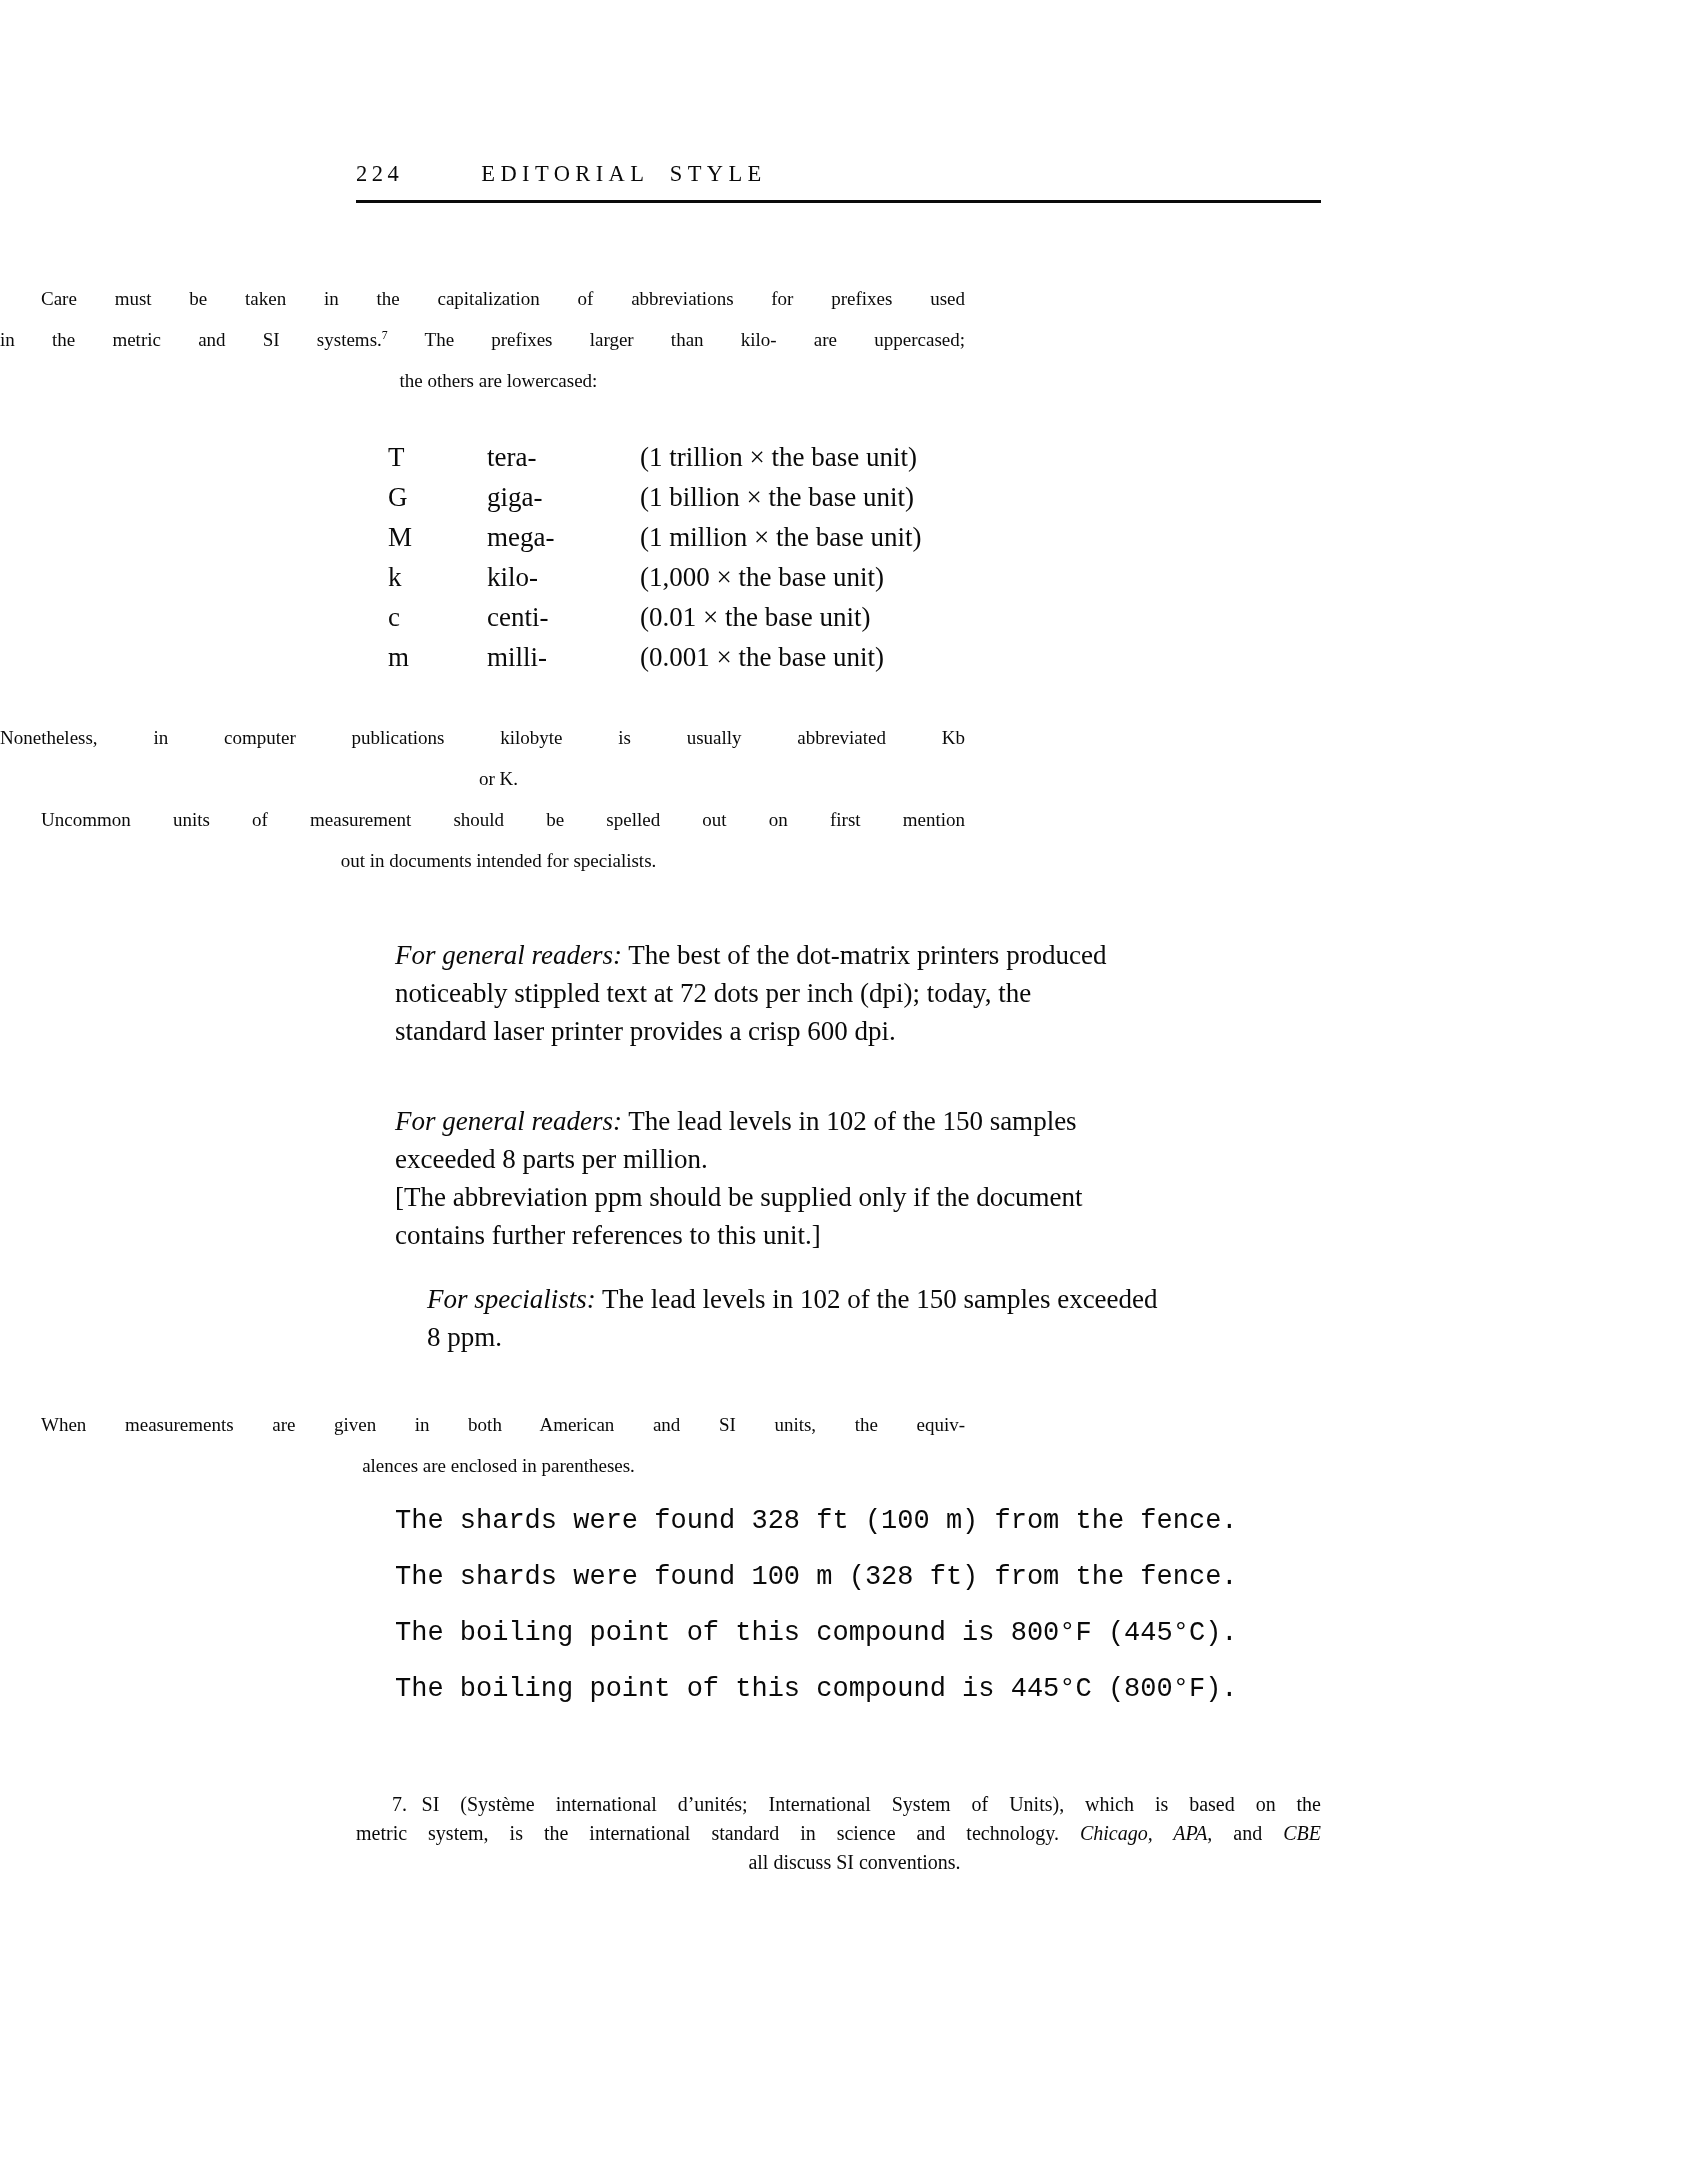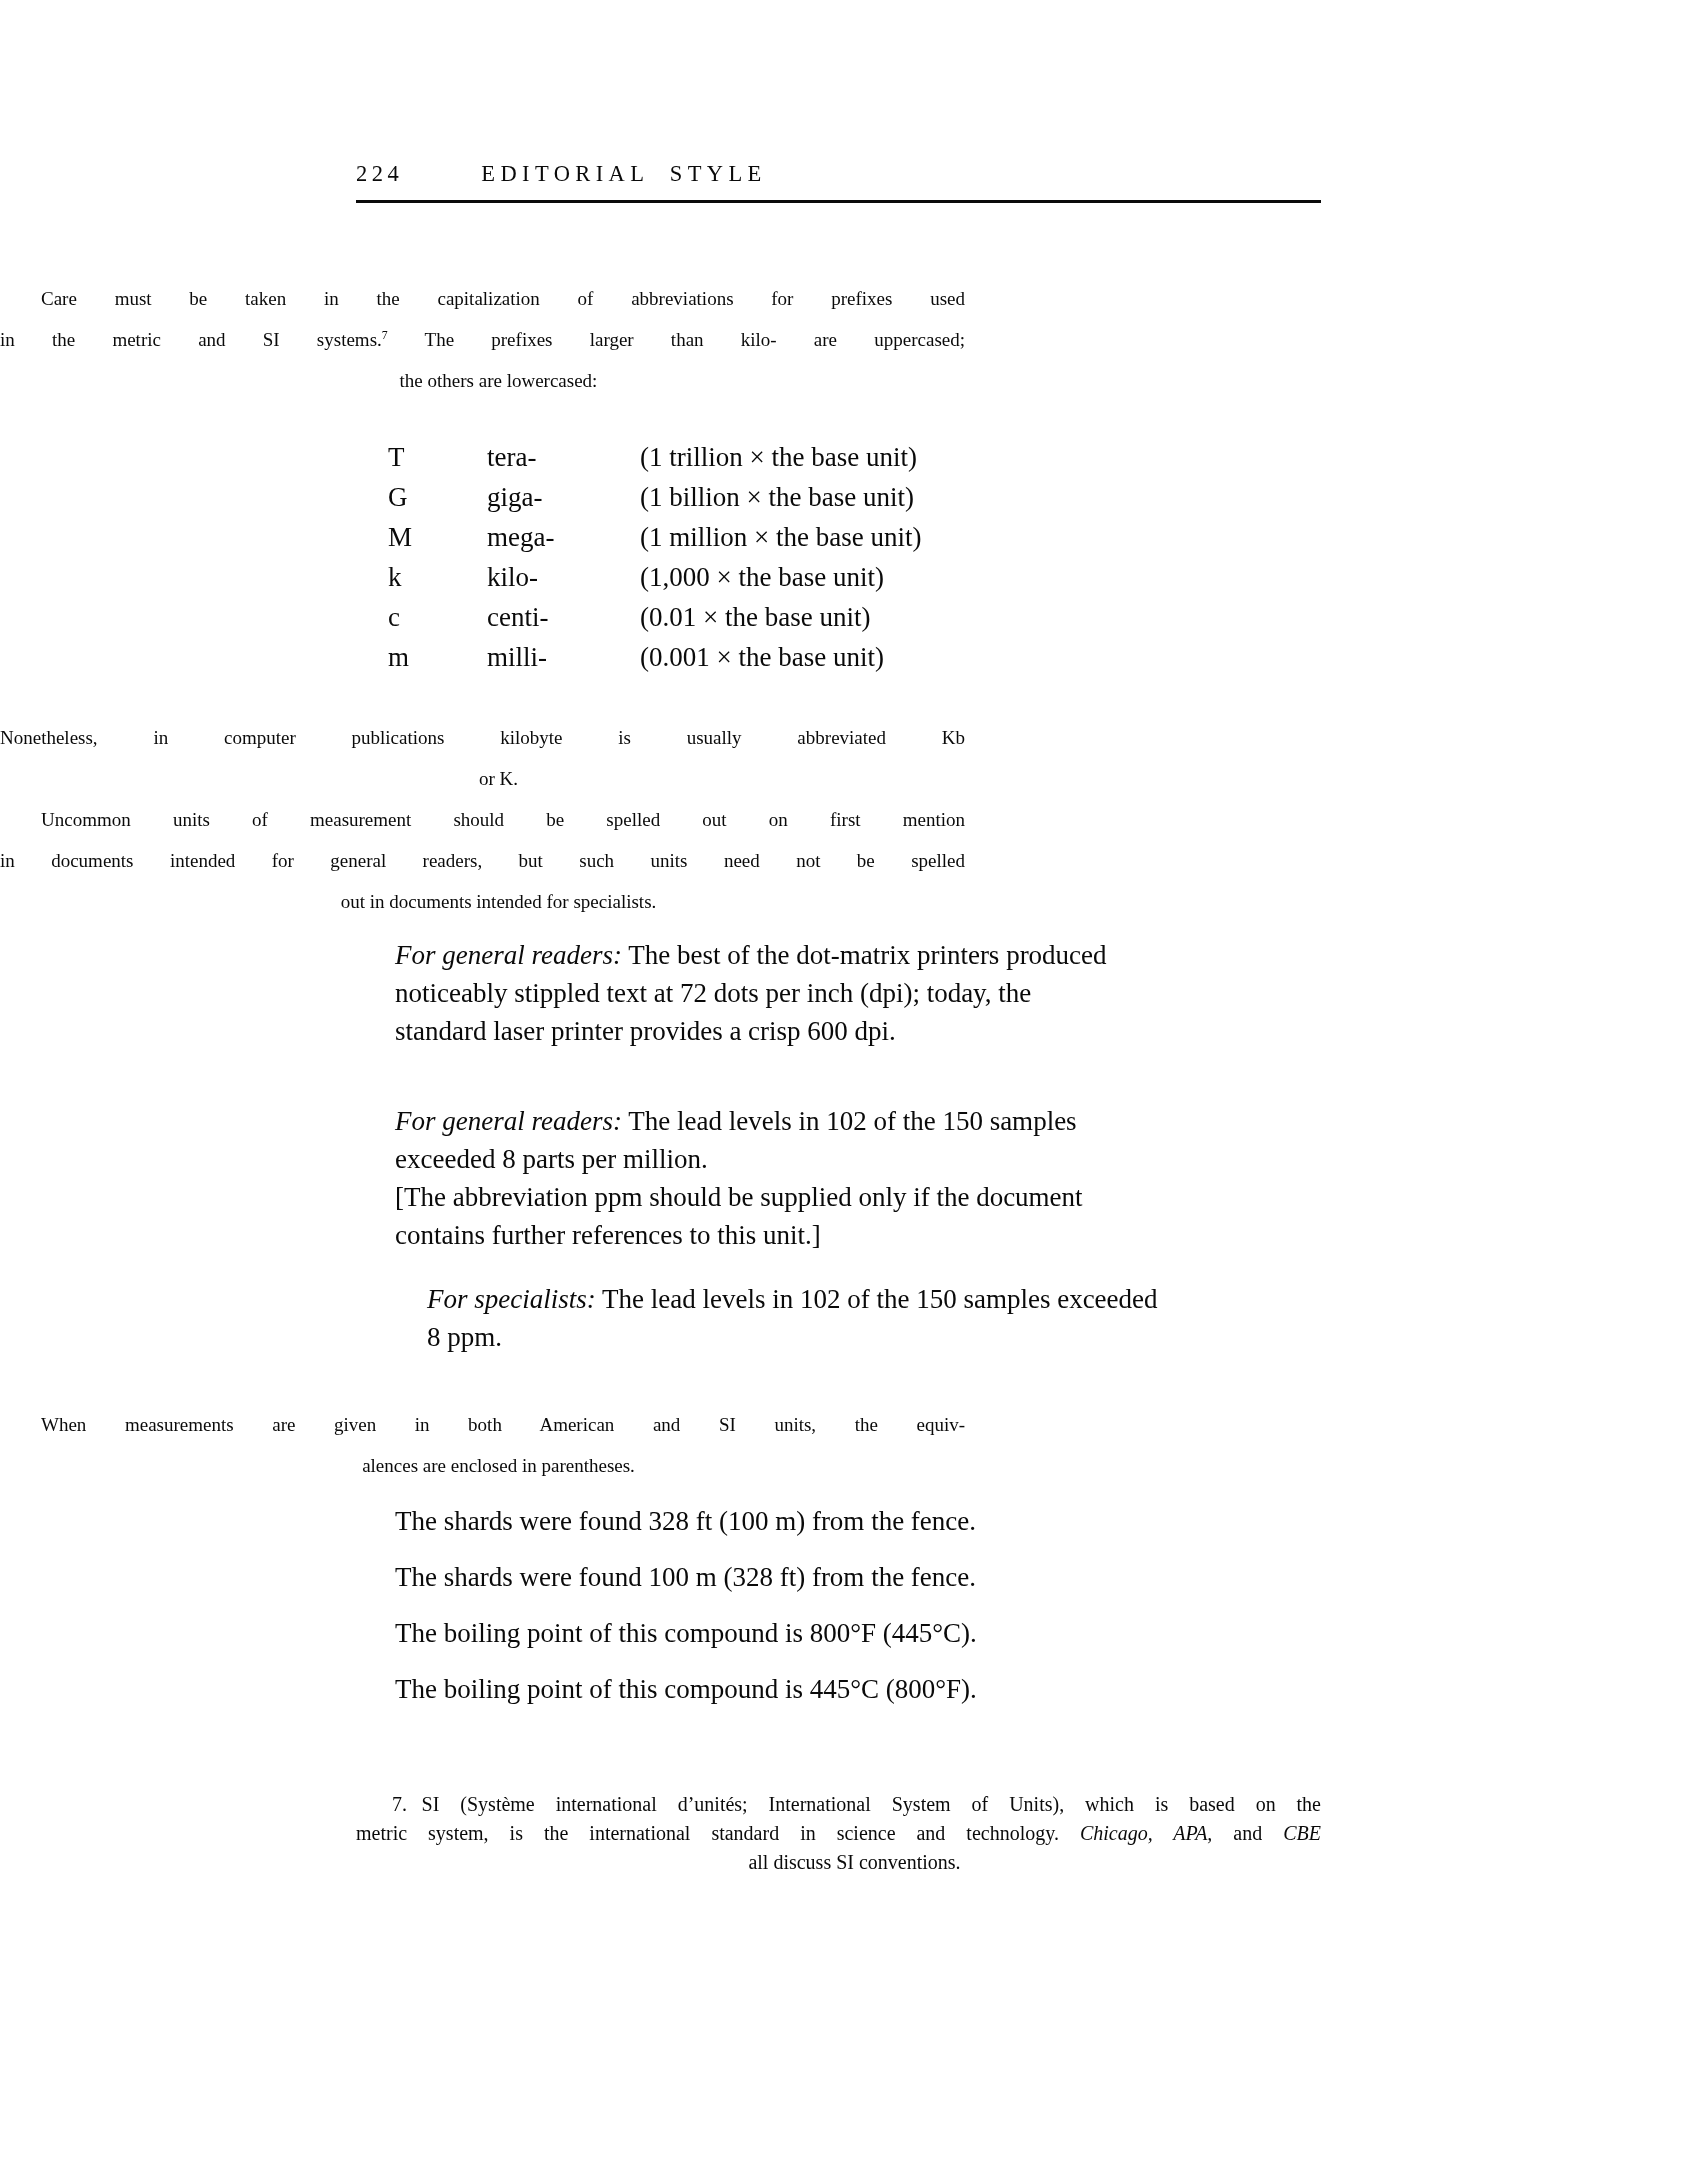--- a/index.html
+++ b/index.html
@@ -47,21 +47,21 @@
     font-size: 27px; line-height: 40px;
   }
   .prefix-table > div { white-space: nowrap; }
 
   
   .example-block {
     left: 395px; width: 920px;
     font-size: 27px; line-height: 38px;
   }
   .example-block .lead { font-style: italic; }
-  .conv-item { margin-bottom: 18px; }
+  .conv-item { margin-bottom: 18px; font-family: Liberation Mono, monospace; }
 
   
   .footnote-block {
     left: 356px; top: 1790px; width: 965px;
     font-size: 20px; line-height: 29px;
   }
   .footnote-block .fn-indent { padding-left: 36px; }
   .footnote-block .num-gap { display: inline-block; width: 14.6px; }
   .ital { font-style: italic; }
 </style>
@@ -107,21 +107,20 @@
 
     <div>m</div>
     <div>milli-</div>
     <div>(0.001 × the base unit)</div>
   </div>
 
   <div class="abs body-block" style="top:717px;">
     <div class="jline">Nonetheless, in computer publications kilobyte is usually abbreviated Kb</div>
     <div class="lline">or K.</div>
     <div class="jline indent1">Uncommon units of measurement should be spelled out on first mention</div>
-    <div class="jline">in documents intended for general readers, but such units need not be spelled</div>
     <div class="lline">out in documents intended for specialists.</div>
   </div>
 
   <div class="abs example-block" style="top:936px;">
     <div><span class="lead">For general readers:</span><span> The best of the dot-matrix printers produced</span></div>
     <div>noticeably stippled text at 72 dots per inch (dpi); today, the</div>
     <div>standard laser printer provides a crisp 600 dpi.</div>
   </div>
 
   <div class="abs example-block" style="top:1102px;">

